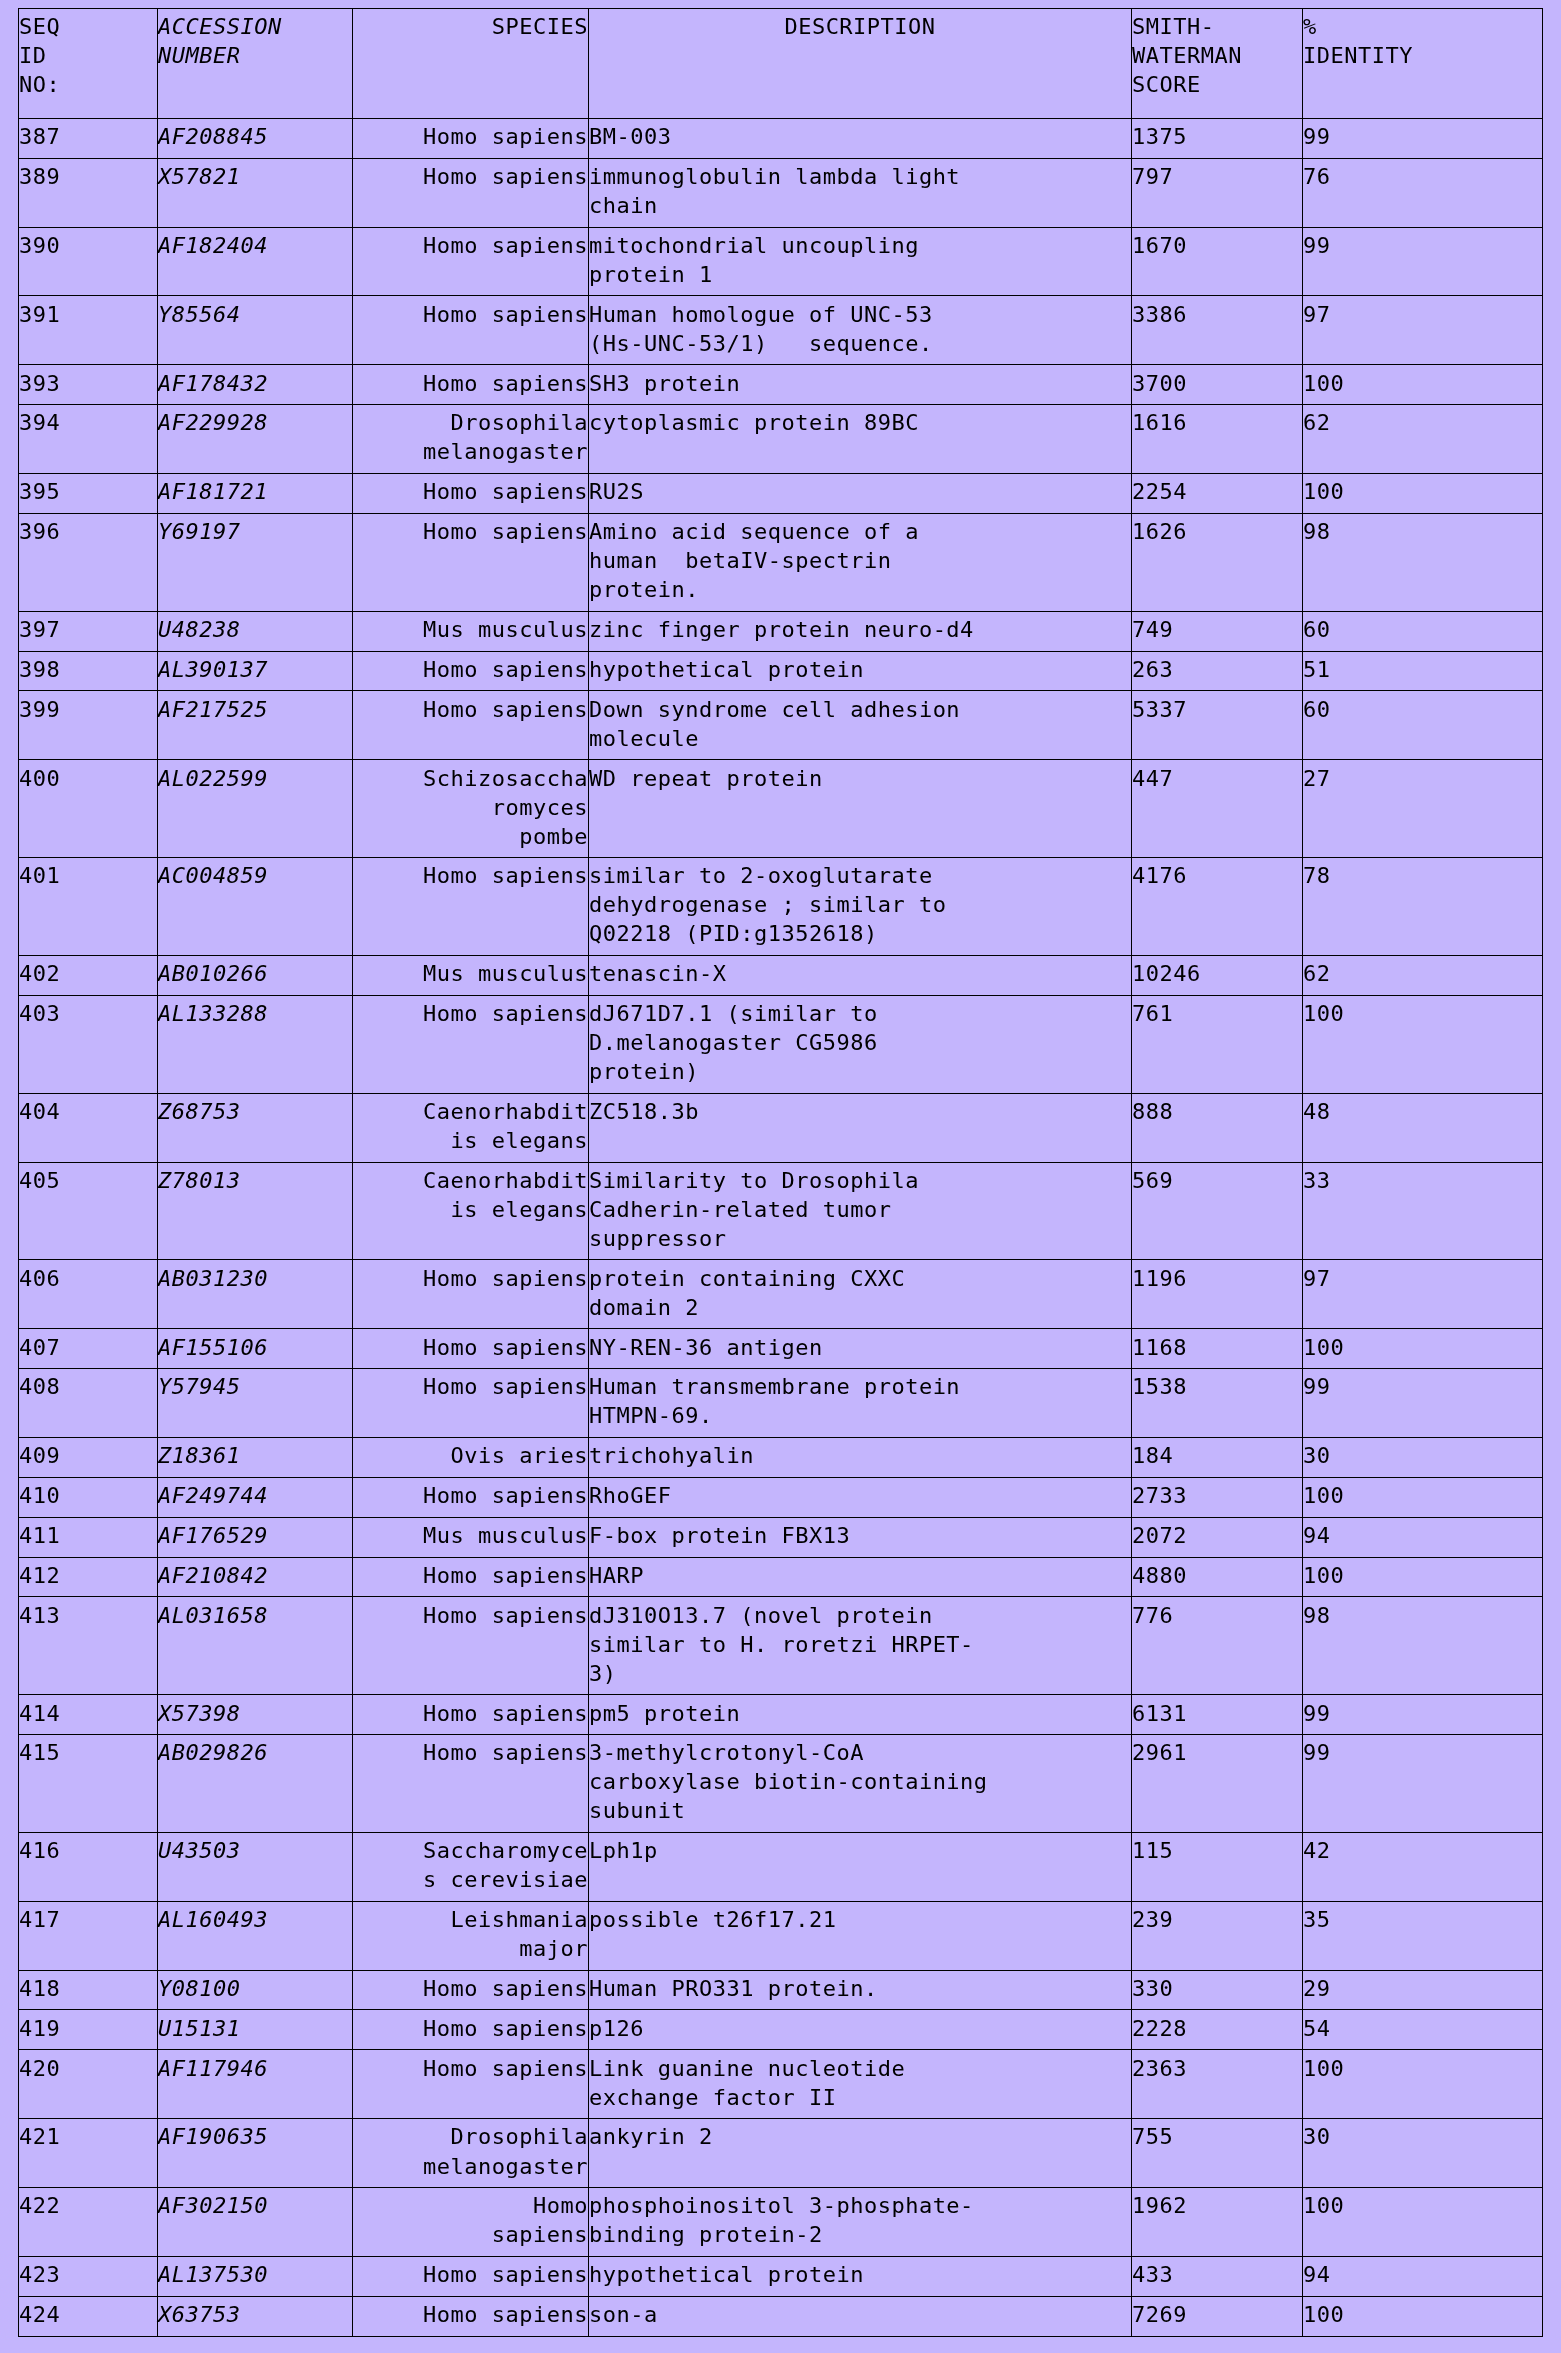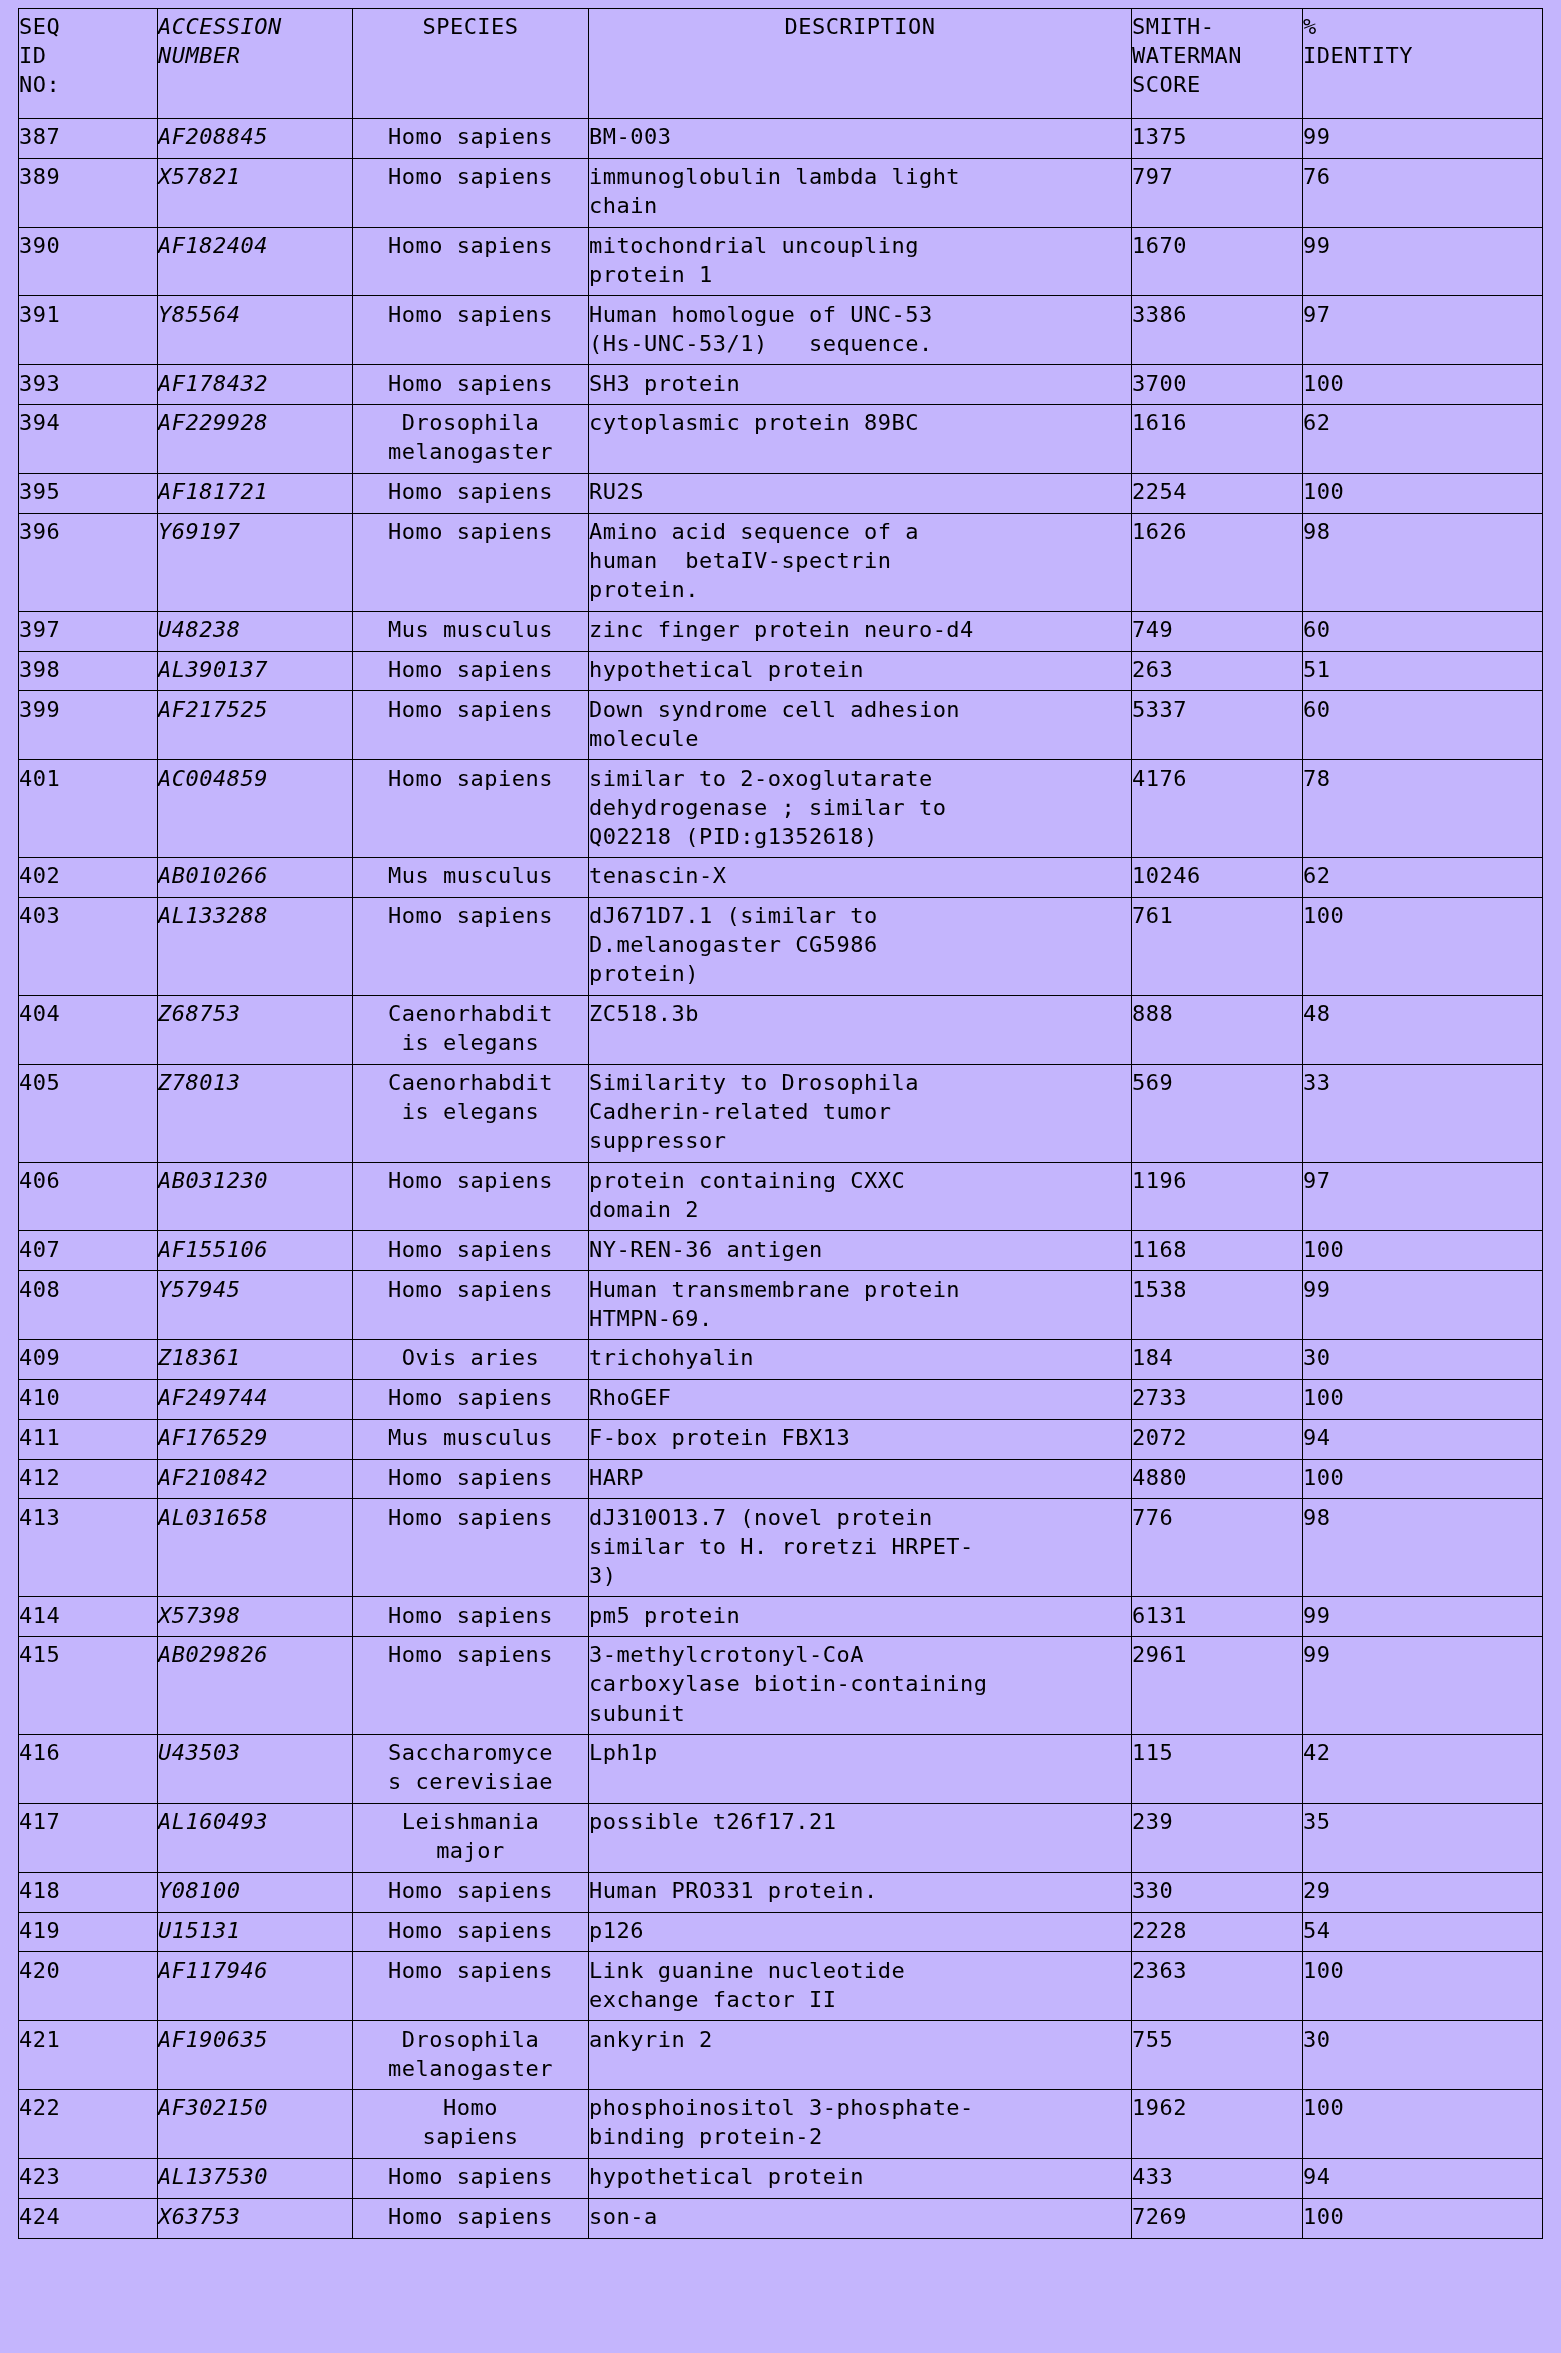--- a/index.html
+++ b/index.html
@@ -42,21 +42,21 @@
   
   col.c-seq   { width: 139px; }
   col.c-acc   { width: 195px; }
   col.c-spec  { width: 236px; }
   col.c-desc  { width: 543px; }
   col.c-score { width: 171px; }
   col.c-ident { width: 240px; }
 
   th.h-seq, td.seq     { padding-left: 9.8px; text-align: left; }
   th.h-acc, td.acc     { padding-left: 11.4px; text-align: left; font-style: italic; }
-  th.h-spec, td.spec   { padding-left: 11.4px; text-align: center; }
+  th.h-spec, td.spec   { padding-left: 11.4px; text-align: right; }
   th.h-desc, td.desc   { padding-left: 11.4px; text-align: left; }
   th.h-score, td.score { padding-left: 11.4px; text-align: left; }
   th.h-ident, td.ident { padding-left: 11.4px; text-align: left; }
 
   thead th {
     text-align: center;
     padding-top: 4.9px;
     padding-bottom: 13px;
     height: 99px;
     vertical-align: top;
@@ -330,20 +330,42 @@
           </td>
           <td class="score">
             <span class="line">5337</span>
           </td>
           <td class="ident">
             <span class="line">60</span>
           </td>
         </tr>
         <tr>
           <td class="seq">
+            <span class="line">400</span>
+          </td>
+          <td class="acc">
+            <span class="line">AL022599</span>
+          </td>
+          <td class="spec">
+            <span class="line">Schizosaccha</span>
+            <span class="line">romyces</span>
+            <span class="line">pombe</span>
+          </td>
+          <td class="desc">
+            <span class="line">WD repeat protein</span>
+          </td>
+          <td class="score">
+            <span class="line">447</span>
+          </td>
+          <td class="ident">
+            <span class="line">27</span>
+          </td>
+        </tr>
+        <tr>
+          <td class="seq">
             <span class="line">401</span>
           </td>
           <td class="acc">
             <span class="line">AC004859</span>
           </td>
           <td class="spec">
             <span class="line">Homo sapiens</span>
           </td>
           <td class="desc">
             <span class="line">similar to 2-oxoglutarate</span>

